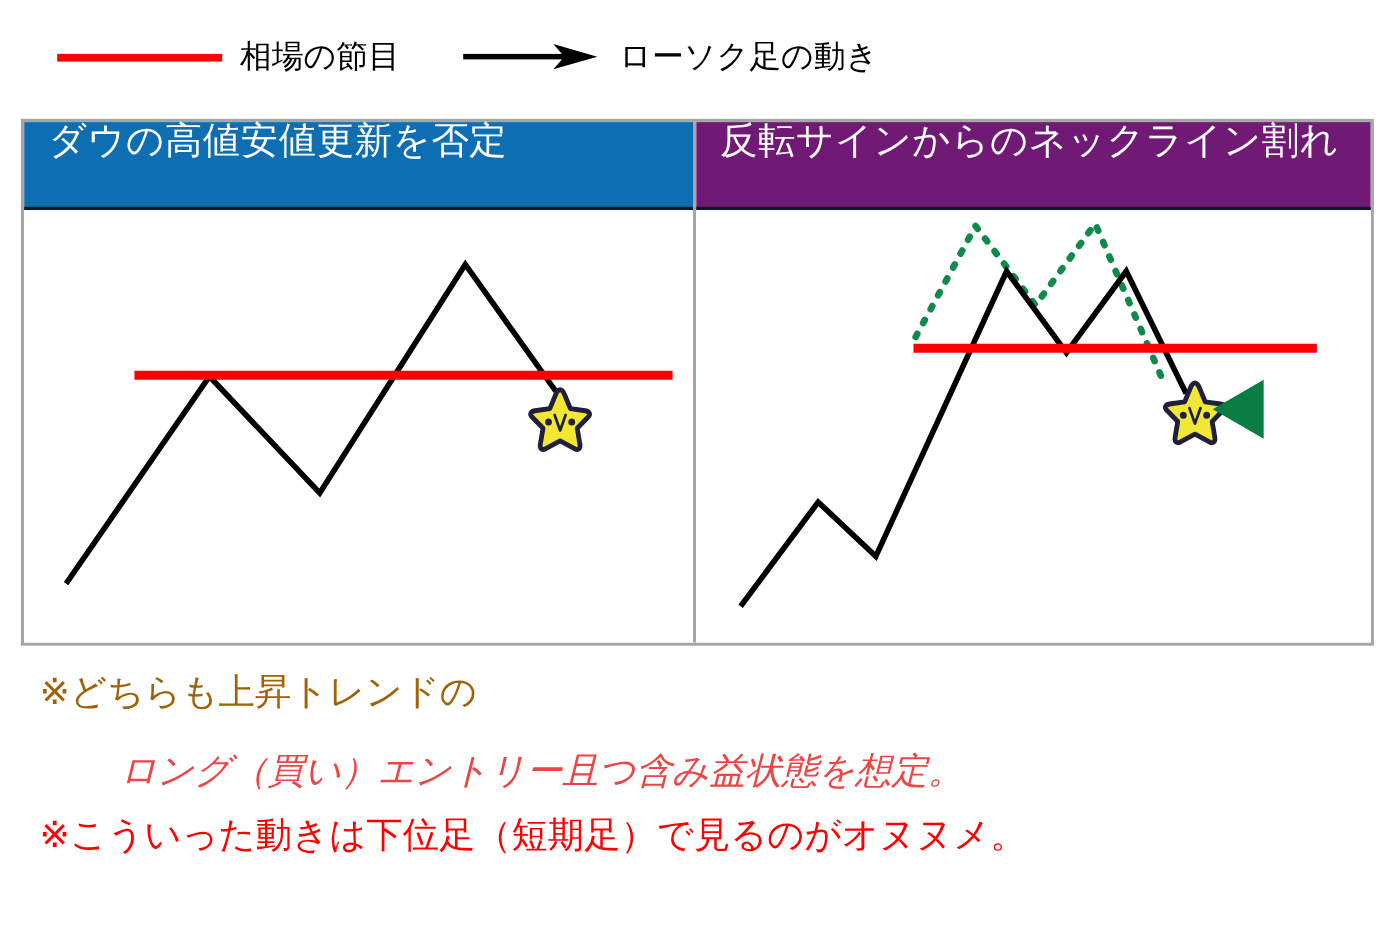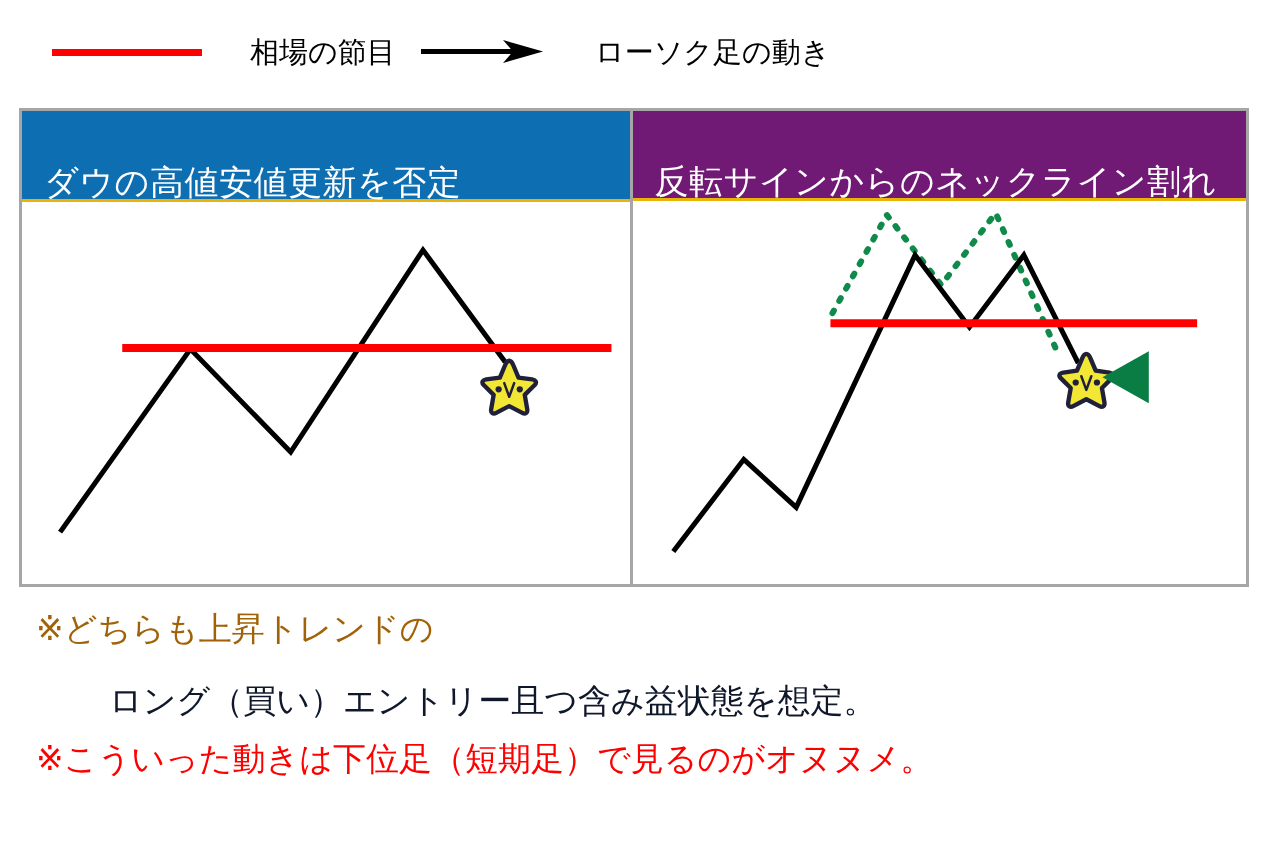--- a/index.html
+++ b/index.html
@@ -27,21 +27,20 @@
     top: 0;
     width: 1268px;
     height: 100px;
   }
   .legend-item {
     position: absolute;
     display: flex;
     align-items: center;
     height: 40px;
     top: 32px;
-    gap: 32px;
   }
   .legend-label {
     font-size: 29px;
     line-height: 1;
     color: #000000;
     white-space: nowrap;
   }
   #legend-line-swatch {
     width: 150px;
     height: 7px;
@@ -77,25 +76,25 @@
     box-sizing: border-box;
     display: flex;
     flex-direction: column;
     background: #ffffff;
   }
   #panel-left  { width: 612px; border-right: 3px solid #a6a6a6; }
   #panel-right { width: 615px; }
 
   .panel-header {
     box-sizing: border-box;
-    height: 91px;
-    display: flex;
-    align-items: flex-end;
+    height: 80px;
+    display: flex;
+    align-items: flex-start;
     padding-left: 22px;
-    border-bottom: 3px solid #eab308;
+    border-bottom: 3px solid #0f172a;
   }
   #panel-left  .panel-header { background: #0d6eb2; }
   #panel-right .panel-header { background: #701a75; }
   .panel-header-title {
     color: #ffffff;
     font-size: 34px;
     line-height: 1;
     white-space: nowrap;
     letter-spacing: 0.5px;
   }
@@ -119,21 +118,21 @@
     top: 598px;
     width: 1268px;
   }
   .note-line {
     font-size: 33px;
     line-height: 1.0;
     white-space: nowrap;
     position: absolute;
   }
   #note-line-1 { left: 36px;  top: 14px;  color: #a16207; }
-  #note-line-2 { left: 76px;  top: 86px;  color: #0f172a; }
+  #note-line-2 { left: 76px;  top: 86px;  color: #ef4444; font-style: italic; }
   #note-line-3 { left: 36px;  top: 144px; color: #ff0000; }
 </style>
 </head>
 <body>
 
 <div id="page">
 
   <div id="legend">
 
     <div class="legend-item" style="left:52px;">

